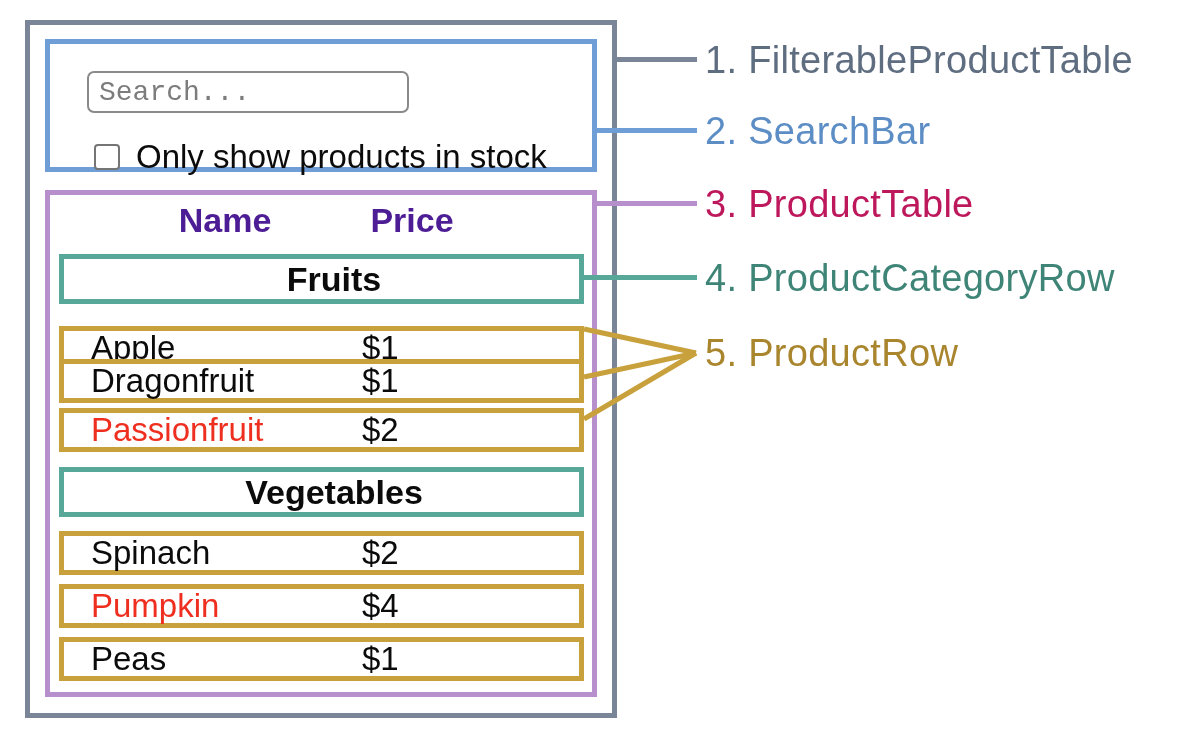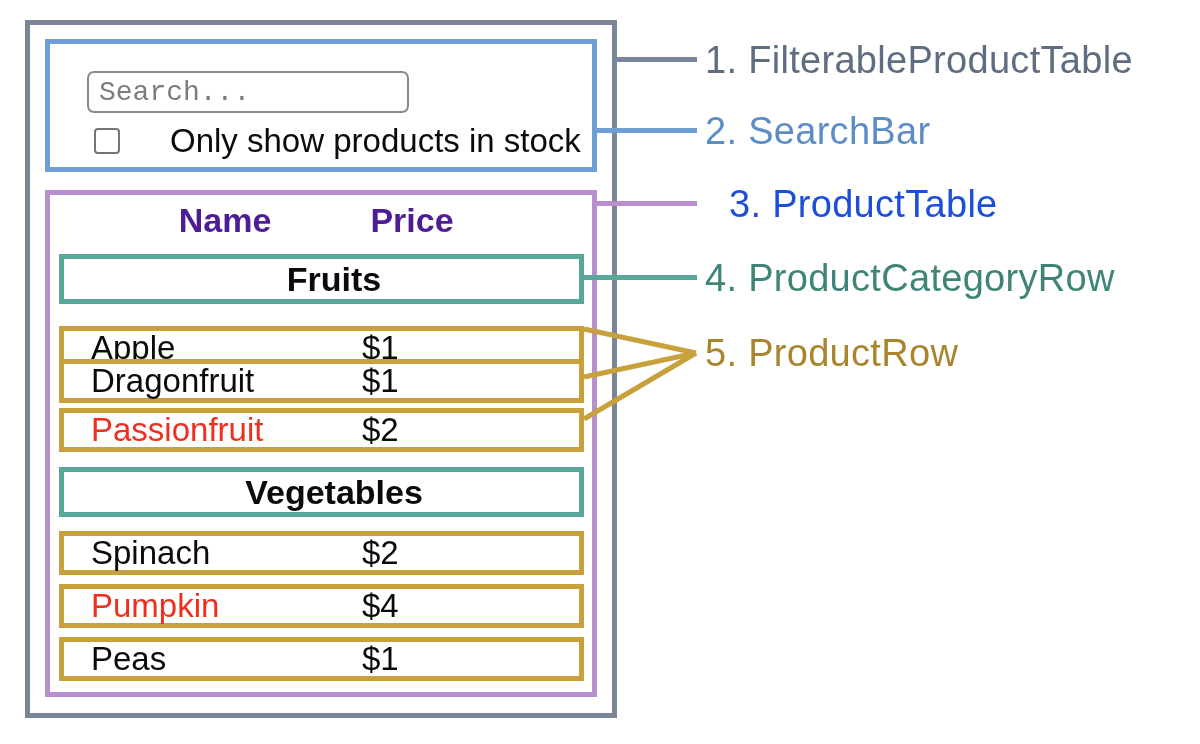--- a/index.html
+++ b/index.html
@@ -19,21 +19,21 @@
   .table-box   { left: 15px;  top: 165px; width: 552px; height: 507px; border: 5px solid #b78fcc; }
 
   
   .search-input {
     position: absolute; left: 37px; top: 27px; width: 322px; height: 42px;
     box-sizing: border-box; border: 2px solid #8a8a8a; border-radius: 7px;
     font-family: Liberation Mono, monospace; font-size: 28px; color: #333;
     padding: 0 10px; outline: none; background: #fff;
   }
   .search-input::placeholder { color: #7c7c7c; opacity: 1; }
-  .stock-row { position: absolute; left: 44px; top: 80px; height: 34px; display: flex; align-items: center; gap: 34px; }
+  .stock-row { position: absolute; left: 44px; top: 96px; height: 34px; display: flex; align-items: center; }
   .checkbox {
     width: 26px; height: 26px; box-sizing: border-box;
     border: 2px solid #757575; border-radius: 4px; background: #fff;
     flex: 0 0 auto;
   }
   .stock-label { margin-left: 16px; font-size: 33px; color: #0b0b0b; white-space: nowrap; }
 
   
   .header-cell { position: absolute; top: 6px; width: 170px; text-align: center; font-weight: bold; font-size: 34px; color: #4c1d95; }
   .header-name  { left: 90px; }
@@ -137,17 +137,17 @@
   <div class="connector conn-4" style="background-color: rgb(88, 168, 153);"></div>
 
   <svg class="gold-lines" viewBox="0 0 1200 744" xmlns="http://www.w3.org/2000/svg">
     <line x1="584" y1="329" x2="696" y2="353" stroke-width="5" style="stroke: rgb(200, 161, 60);"></line>
     <line x1="584" y1="377" x2="696" y2="353" stroke-width="5" style="stroke: rgb(200, 161, 60);"></line>
     <line x1="584" y1="419" x2="696" y2="353" stroke-width="5" style="stroke: rgb(200, 161, 60);"></line>
   </svg>
 
   <div class="legend-label legend-1" style="color: rgb(95, 109, 128);">1. FilterableProductTable</div>
   <div class="legend-label legend-2" style="color: rgb(92, 141, 197);">2. SearchBar</div>
-  <div class="legend-label legend-3" style="color: #1d4ed8; margin-left: 24px;">3. ProductTable</div>
+  <div class="legend-label legend-3" style="color: #be185d;">3. ProductTable</div>
   <div class="legend-label legend-4" style="color: rgb(63, 133, 119);">4. ProductCategoryRow</div>
   <div class="legend-label legend-5" style="color: rgb(169, 133, 46);">5. ProductRow</div>
 
 </div>
 
 </body></html>

